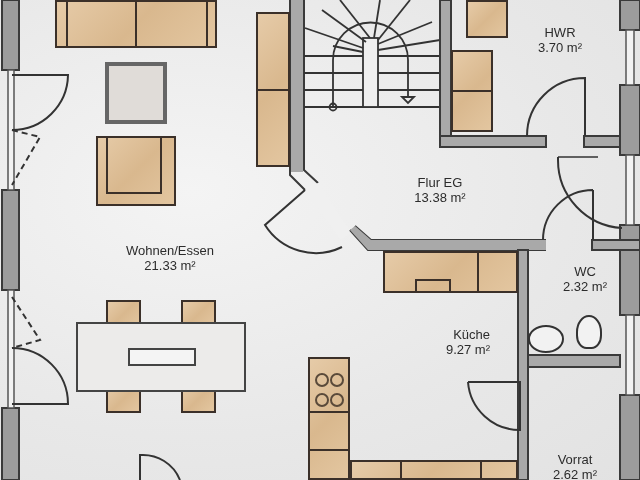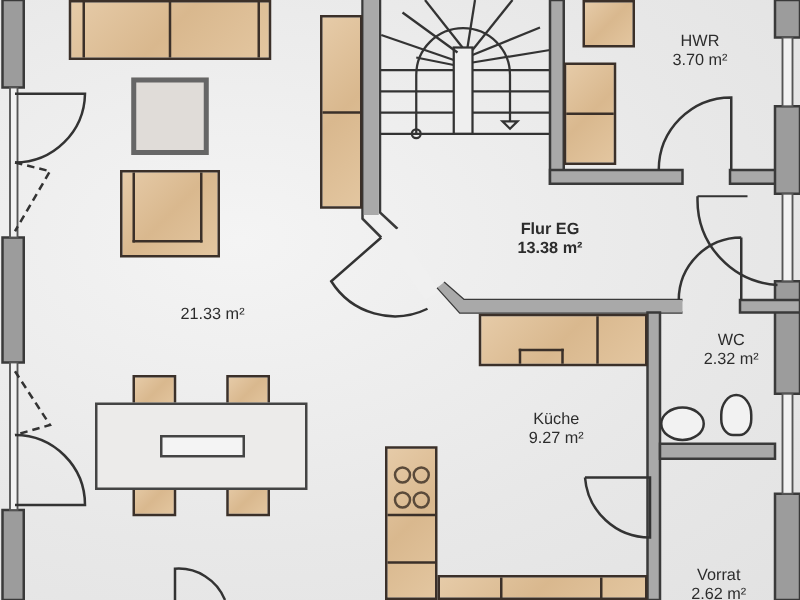--- a/index.html
+++ b/index.html
@@ -138,35 +138,36 @@
   </div>
   <div class="wood" style="left:350px; top:460px; width:168px; height:20px;">
     <div class="abs" style="left:48px; top:0; width:2px; height:18px; background:#3b3029;"></div>
     <div class="abs" style="left:128px; top:0; width:2px; height:18px; background:#3b3029;"></div>
   </div>
 
   <div class="abs" style="left:528px; top:325px; width:36px; height:28px; border:2px solid #333; border-radius:50%; box-sizing:border-box; background:#f2f2f2;"></div>
   <div class="abs" style="left:576px; top:315px; width:26px; height:34px; border:2px solid #333; border-radius:50% 50% 40% 40%; box-sizing:border-box; background:#f2f2f2;"></div>
 
   <div class="label" style="left:100px; top:243px; width:140px;">
+    <span>Wohnen/Essen</span>
     <span>21.33 m²</span>
   </div>
-  <div class="label" style="left:380px; top:175px; width:120px;font-weight:bold;">
+  <div class="label" style="left:380px; top:175px; width:120px;">
     <span>Flur EG</span>
     <span>13.38 m²</span>
   </div>
   <div class="label" style="left:515px; top:25px; width:90px;">
     <span>HWR</span>
     <span>3.70 m²</span>
   </div>
   <div class="label" style="left:550px; top:264px; width:70px;">
     <span>WC</span>
     <span>2.32 m²</span>
   </div>
-  <div class="label" style="left:400px; top:327px; width:90px;">
+  <div class="label" style="left:400px; top:327px; width:90px;text-align:right;">
     <span>Küche</span>
     <span>9.27 m²</span>
   </div>
   <div class="label" style="left:535px; top:452px; width:80px;">
     <span>Vorrat</span>
     <span>2.62 m²</span>
   </div>
 </div>
 
 </body></html>

